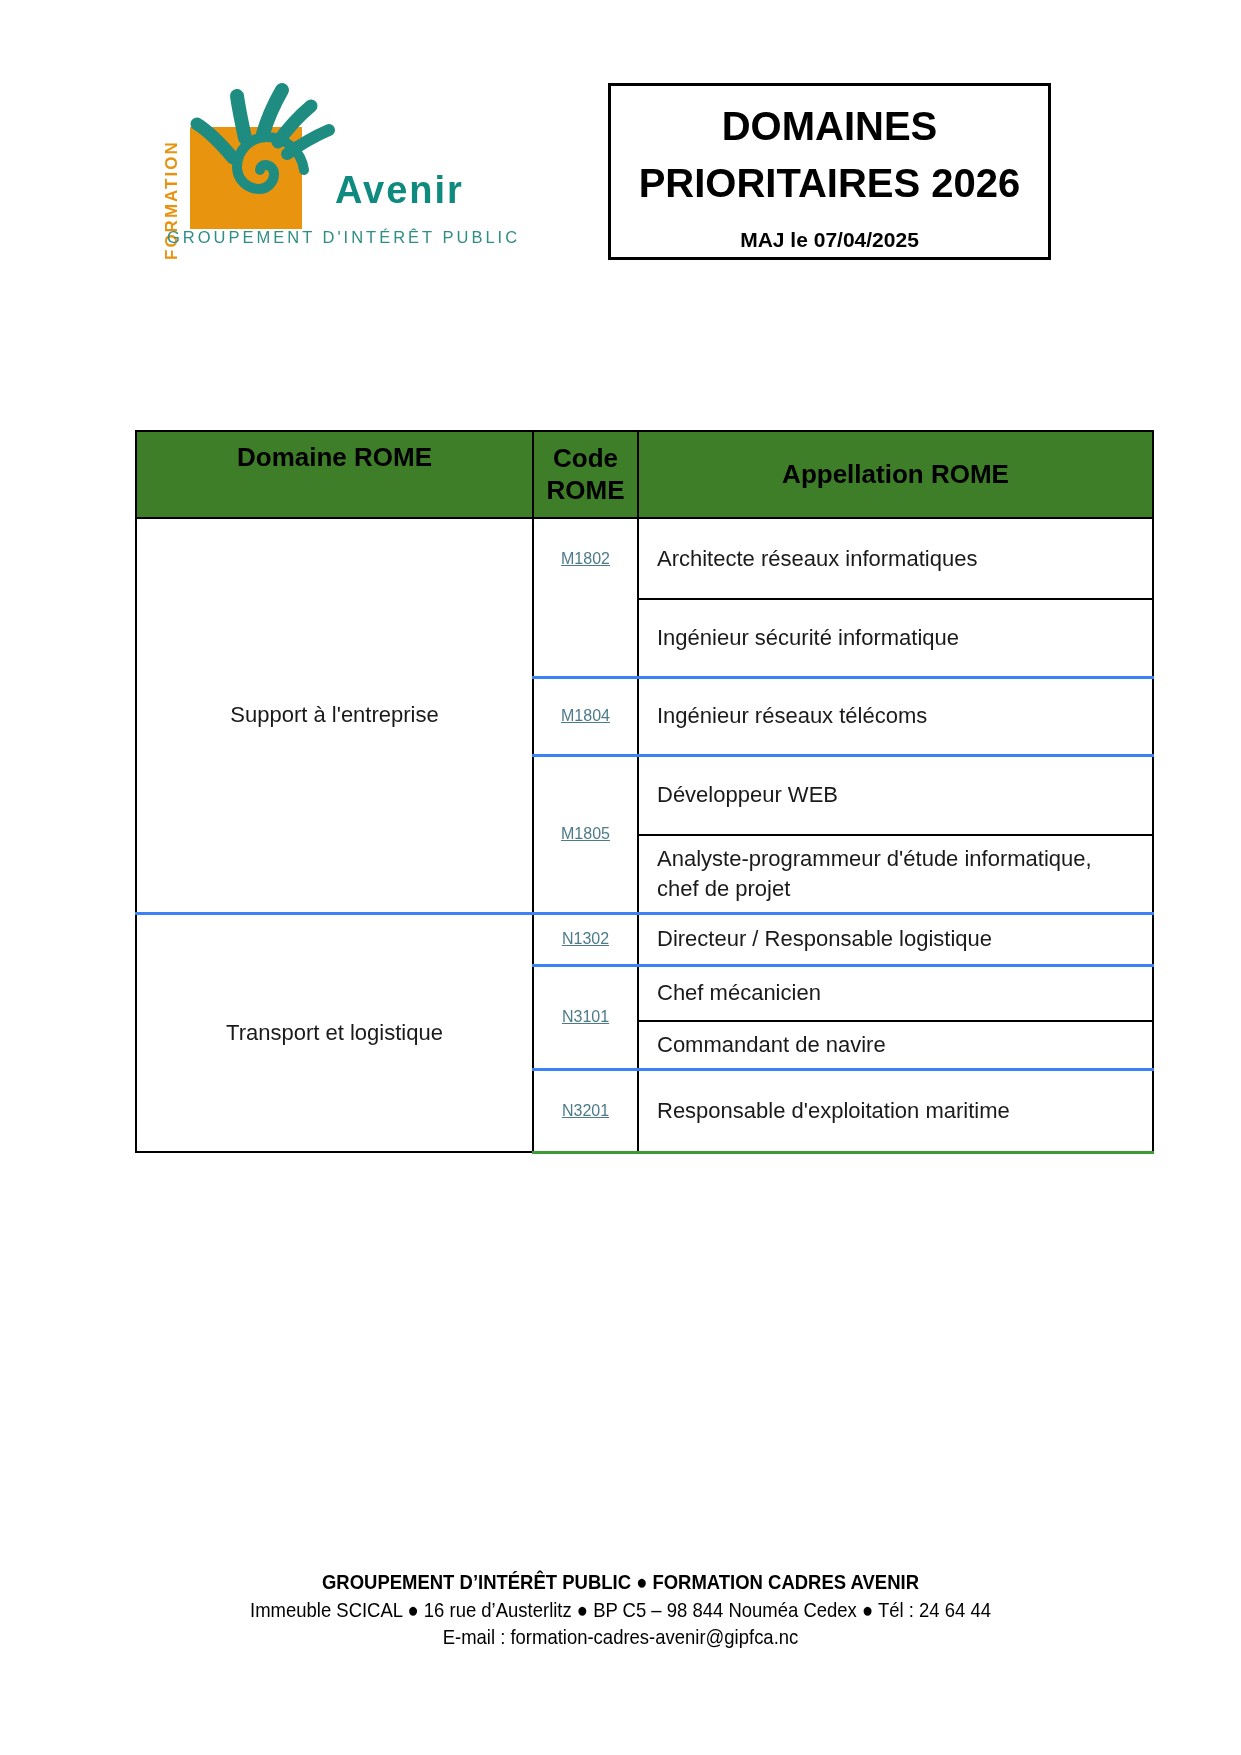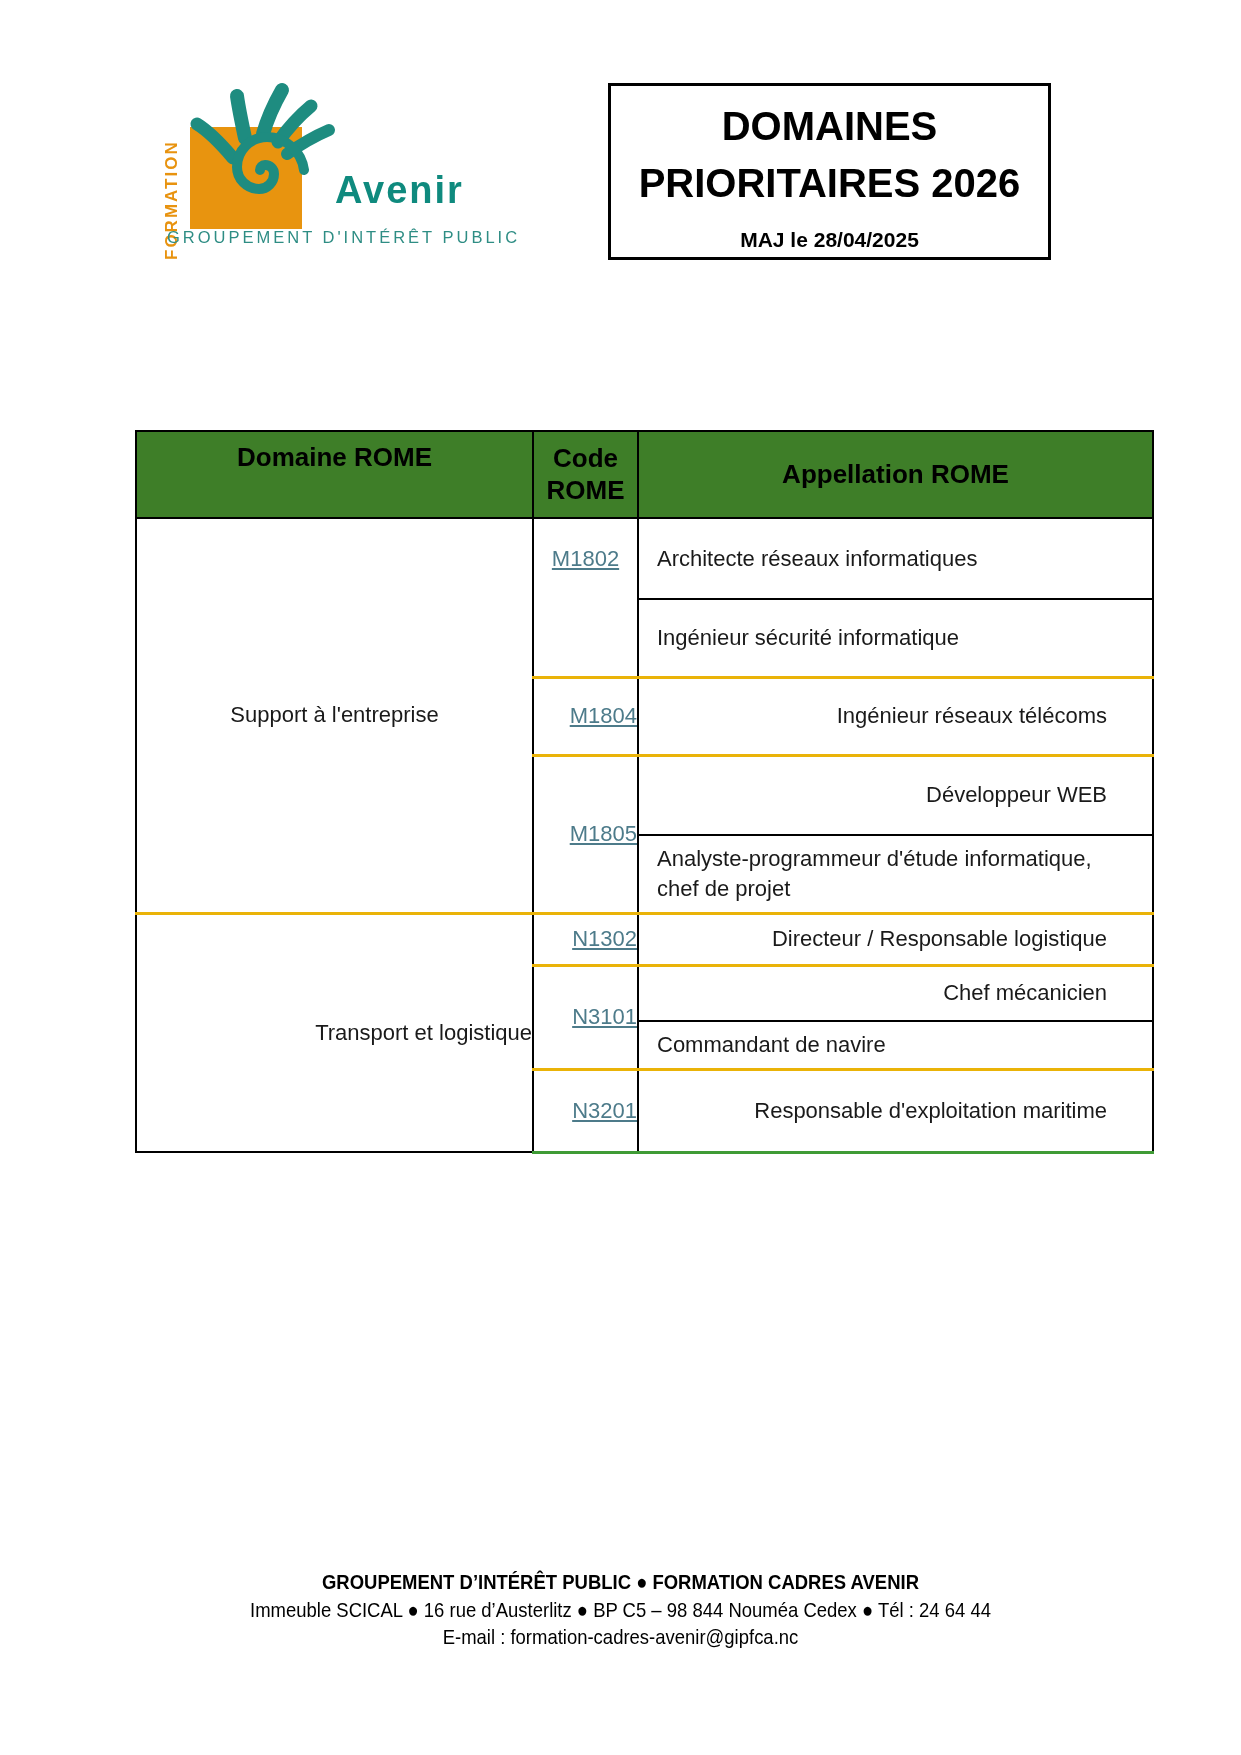--- a/index.html
+++ b/index.html
@@ -37,23 +37,23 @@
   .rome-table col.c-dom { width:397px; }
   .rome-table col.c-code { width:105px; }
   .rome-table col.c-app { width:515px; }
   .rome-table th, .rome-table td { border:2px solid #000; }
   .rome-table th {
     background:#3E7E28; color:#000; font-weight:bold; font-size:26px;
     line-height:1.2; vertical-align:middle; text-align:center;
   }
   th.h-dom { vertical-align:top; padding-top:10px; }
   td.dom { text-align:center; vertical-align:middle; font-size:22px; }
-  td.code { text-align:center; vertical-align:middle; font-size:22px;margin-top:9px; }
+  td.code { text-align:center; vertical-align:middle; font-size:16px;margin-top:9px; }
   td.app { text-align:left; vertical-align:middle; font-size:22px; padding-left:18px; padding-right:45px; line-height:1.35; }
-  tr.grp td { border-top:3px solid #eab308;text-align:right; }
+  tr.grp td { border-top:3px solid #3b82f6; }
   td.green-bottom { border-bottom:3px solid #3F9B35; }
   td.dom-bottom { border-bottom:2px solid #000; }
   a.code-link { color:#4D7B8A; text-decoration:underline; cursor:pointer; }
   td.up-38 { padding-bottom:76px; }   
   td.up-28 { }   
 
   
   .footer { position:absolute; left:0; top:1568px; width:1241px; text-align:center; color:#000; }
   .footer-line { display:block; font-size:21px; line-height:27.5px; transform:scaleX(0.88); transform-origin:50% 50%; white-space:nowrap; }
   .footer-line.bold { font-weight:bold; }
@@ -78,21 +78,21 @@
         <path d="M85,90 a5,5 0 0 1 5,-5 a9,9 0 0 1 9,9 a15,15 0 0 1 -15,15 a22,22 0 0 1 -22,-22 a30,30 0 0 1 30,-30 a38,38 0 0 1 37,33" stroke-width="10"></path>
       </g>
     </svg>
     <span class="logo-avenir">Avenir</span>
     <span class="logo-gip">GROUPEMENT D'INTÉRÊT PUBLIC</span>
   </div>
 
   <div class="title-box">
     <div class="title-line">DOMAINES</div>
     <div class="title-line">PRIORITAIRES 2026</div>
-    <div class="title-maj">MAJ le 28/04/2025</div>
+    <div class="title-maj">MAJ le 07/04/2025</div>
   </div>
 
   <table class="rome-table">
     <colgroup>
         <col class="c-dom">
         <col class="c-code">
         <col class="c-app">
       </colgroup>
     <thead>
       <tr style="height:87px;">

